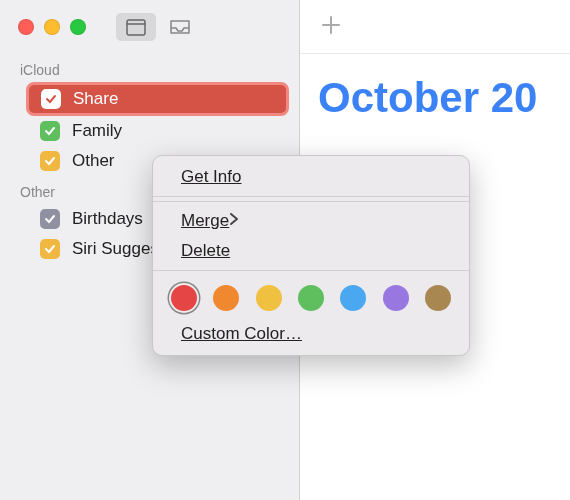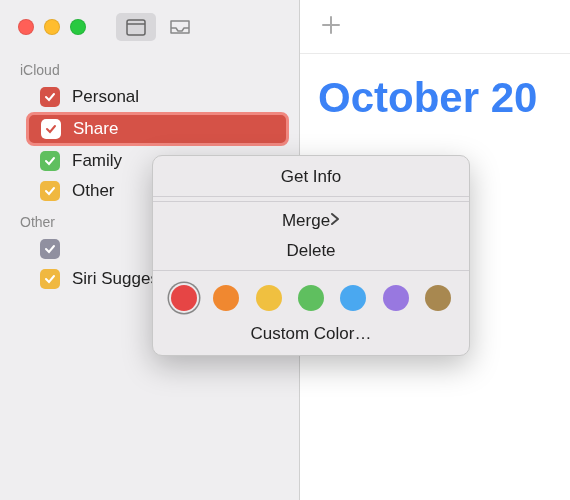--- a/index.html
+++ b/index.html
@@ -130,21 +130,22 @@
       border-radius: 10px;
       box-shadow: 0 10px 30px rgba(0,0,0,0.25);
       padding: 6px 0;
       font-size: 17px;
       color: #222;
     }
     .menu-item {
       padding: 5px 28px;
       display: flex;
       align-items: center;
-      justify-content: center;
+      justify-content: flex-start;
+      text-decoration: underline;
     }
     .menu-sep {
       height: 1px;
       background: #d0ced2;
       margin: 4px 0;
     }
     .color-row {
       display: flex;
       justify-content: space-between;
       padding: 10px 18px 8px 18px;
@@ -182,28 +183,20 @@
         <div class="toolbar-btn">
           <svg width="22" height="16" viewBox="0 0 22 16">
               <path d="M2 2 L20 2 L20 14 L2 14 Z M2 9 L7 9 L9 12 L13 12 L15 9 L20 9" fill="none" stroke="#888" stroke-width="1.5" stroke-linejoin="round"></path>
             </svg>
         </div>
       </div>
     </div>
 
     <div class="section-header">iCloud</div>
     <ul class="cal-list">
-      <li class="cal-item">
-        <span class="checkbox" style="background:#d55247">
-            <svg viewBox="0 0 14 14">
-              <path d="M3 7 L6 10 L11 4" stroke="#fff" stroke-width="2" fill="none" stroke-linecap="round"></path>
-            </svg>
-          </span>
-        <span>Personal</span>
-      </li>
       <li class="cal-item selected">
         <span class="checkbox" style="background:#fff">
             <svg viewBox="0 0 14 14">
               <path d="M3 7 L6 10 L11 4" stroke="#d55247" stroke-width="2" fill="none" stroke-linecap="round"></path>
             </svg>
           </span>
         <span>Share</span>
       </li>
       <li class="cal-item">
         <span class="checkbox" style="background:#5fbf5f">
@@ -224,20 +217,21 @@
     </ul>
 
     <div class="section-header">Other</div>
     <ul class="cal-list">
       <li class="cal-item">
         <span class="checkbox" style="background:#9090a0">
             <svg viewBox="0 0 14 14">
               <path d="M3 7 L6 10 L11 4" stroke="#fff" stroke-width="2" fill="none" stroke-linecap="round"></path>
             </svg>
           </span>
+        <span>Birthdays</span>
       </li>
       <li class="cal-item">
         <span class="checkbox" style="background:#f0b840">
             <svg viewBox="0 0 14 14">
               <path d="M3 7 L6 10 L11 4" stroke="#fff" stroke-width="2" fill="none" stroke-linecap="round"></path>
             </svg>
           </span>
         <span>Siri Suggestions</span>
       </li>
     </ul>

